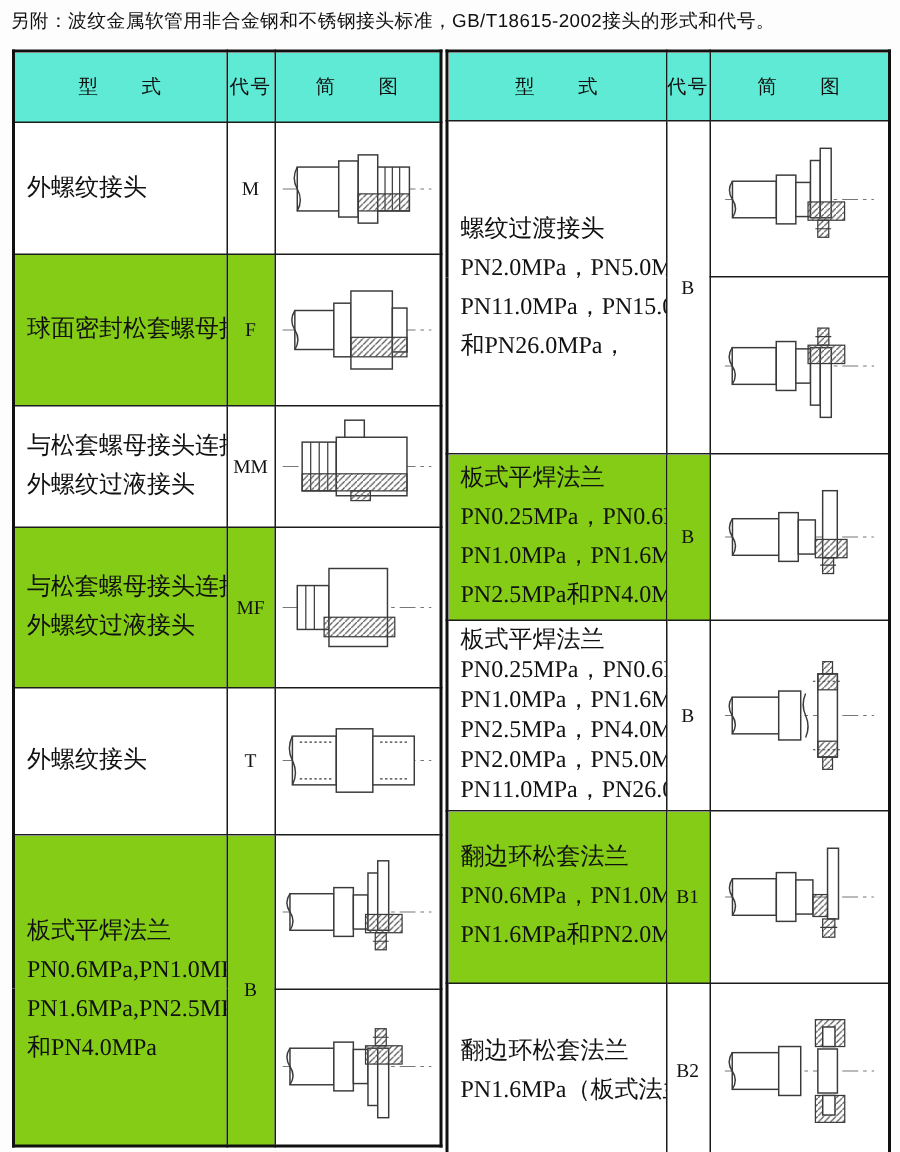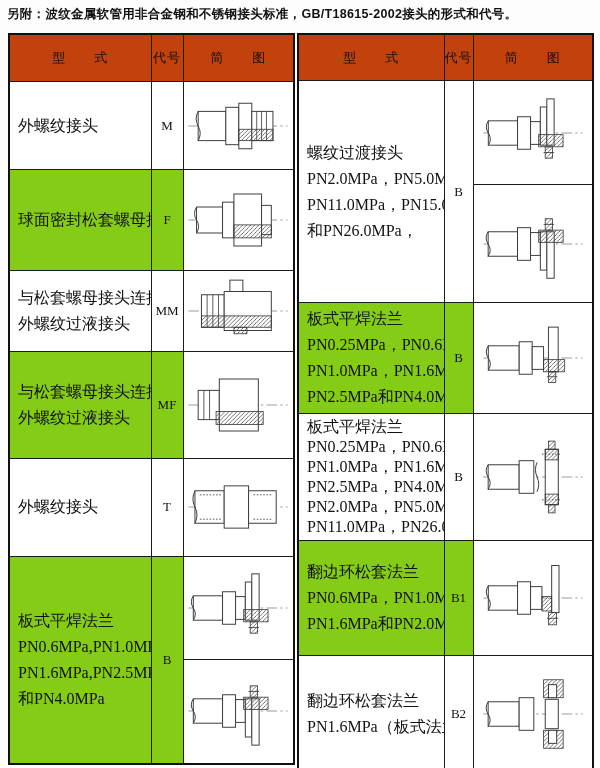--- a/index.html
+++ b/index.html
@@ -5,31 +5,31 @@
   html,body{margin:0;padding:0;}
   body{
     width:600px;height:768px;position:relative;
     background:#fdfdfd;color:#111;
     font-family:"Liberation Serif","DejaVu Serif",serif;
     overflow:hidden;
   }
   .title{
     position:absolute;left:7px;top:6px;width:586px;
     font-family:"Liberation Sans","DejaVu Sans",sans-serif;
-    font-weight:700;font-size:12.5px;letter-spacing:.3px;white-space:nowrap;
+    font-weight:400;font-size:12.5px;letter-spacing:.3px;white-space:nowrap;
   }
   table{
     position:absolute;top:33px;border-collapse:collapse;table-layout:fixed;
     border:2px solid #101010;background:#fff;
   }
   #tbl-left{left:8px;width:285px;height:732px;}
   #tbl-right{left:297px;width:295px;height:732px;}
   th,td{border:1px solid #1b1b1b;padding:0;overflow:hidden;}
   th{
-    background:#c2410c;font-weight:400;font-size:13px;height:45px;
+    background:#5eead4;font-weight:400;font-size:13px;height:45px;
     text-align:center;vertical-align:middle;letter-spacing:1px;
   }
   .c-type{
     font-size:16px;line-height:26px;vertical-align:middle;
     padding:3px 4px 3px 8px;white-space:pre;text-align:left;
   }
   .dense{line-height:20px;}
   .c-code{
     text-align:center;vertical-align:middle;font-size:13px;
     font-family:"Liberation Serif","DejaVu Serif",serif;

